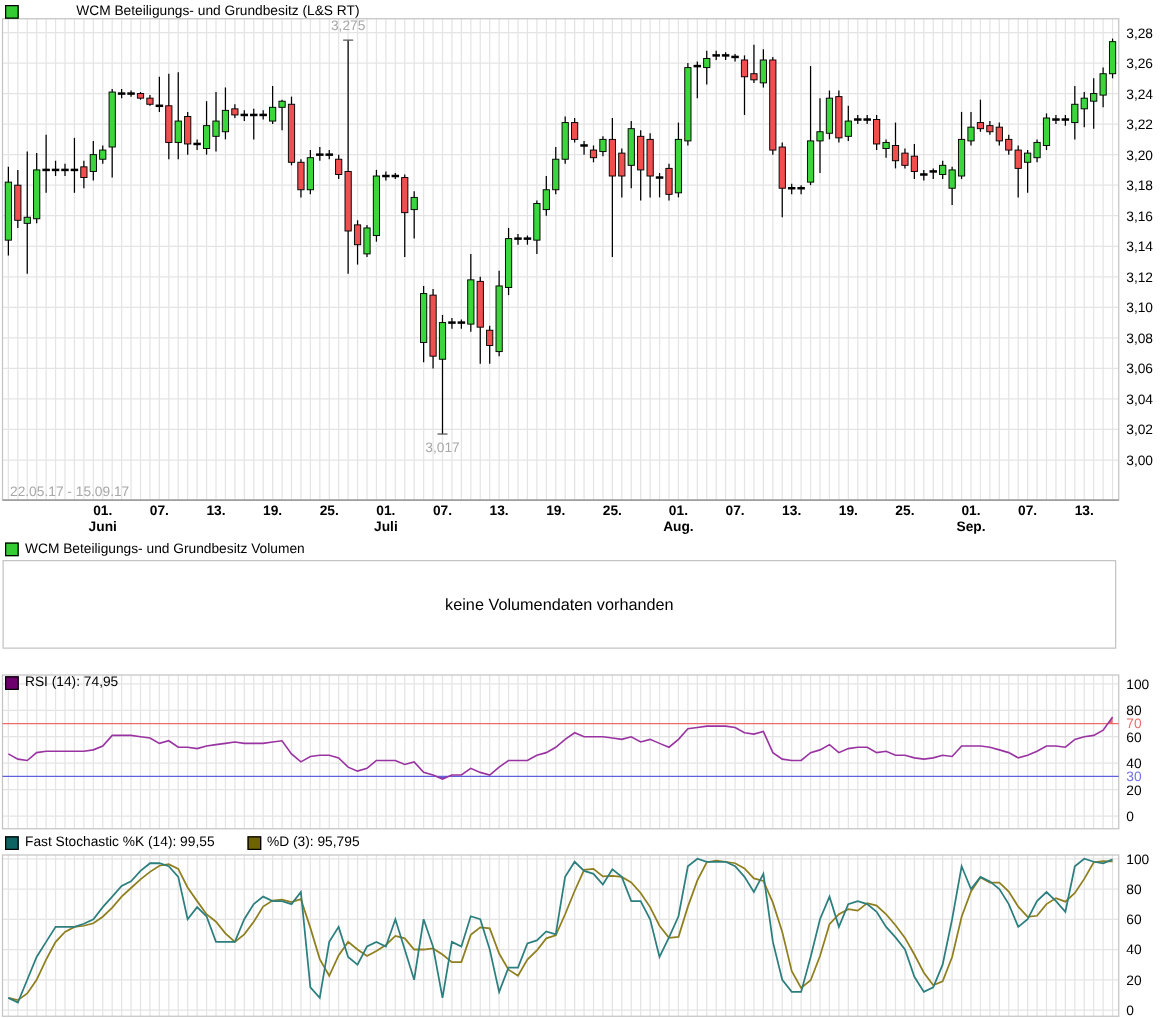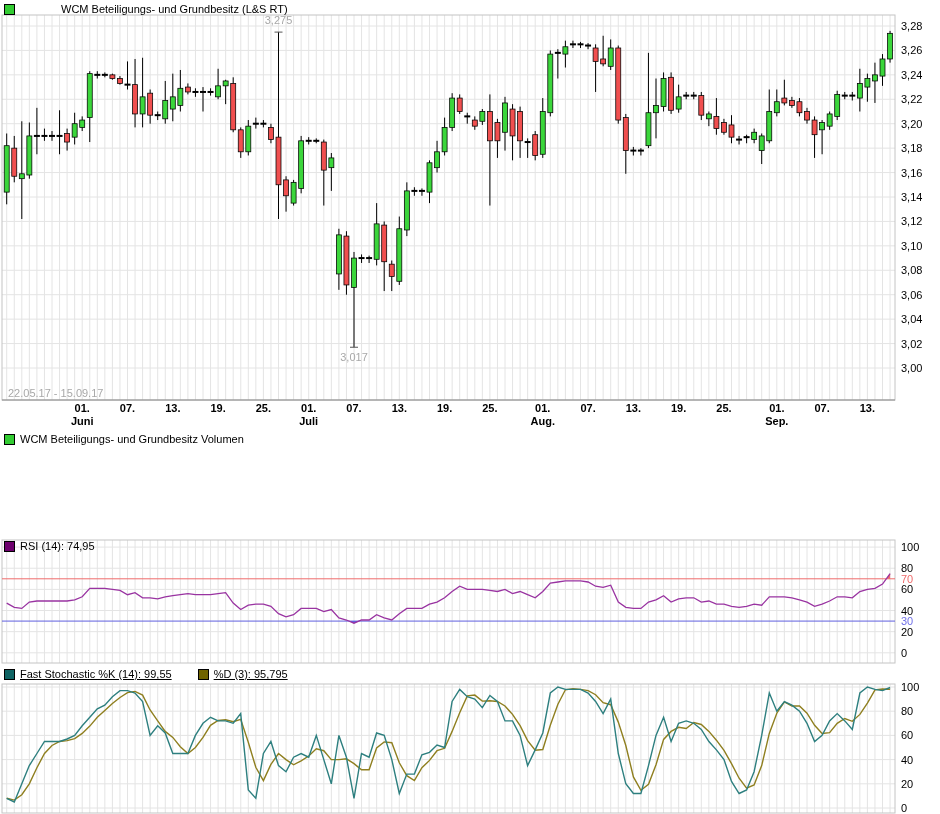--- a/index.html
+++ b/index.html
@@ -1,21 +1,21 @@
 <!DOCTYPE html>
 <html><head>
 <meta charset="utf-8">
 <style>
   html,body{margin:0;padding:0;background:#fff;}
   #root{position:relative;width:940px;height:814px;background:#fff;overflow:hidden;
         font-family:"Liberation Sans",sans-serif;}
   #charts{position:absolute;left:0;top:0;}
   .hdr{position:absolute;left:4px;display:flex;align-items:center;font-size:11px;color:#000;line-height:12px;}
   .sw{width:9px;height:9px;border:1px solid #000;display:inline-block;margin-right:5px;flex:0 0 auto;}
-  .legend-item{display:flex;align-items:center;text-decoration:underline;}
+  .legend-item{display:flex;align-items:center;}
   .gap{width:26px;}
   #volbox{position:absolute;left:2px;top:448px;width:889px;height:69px;border:1px solid #c4c4c4;
           display:flex;align-items:center;justify-content:center;font-size:13px;color:#000;background:#fff;}
   svg text{font-family:"Liberation Sans",sans-serif;}
 </style>
 </head>
 <body>
 
 <div id="root">
   <svg id="charts" width="940" height="814">
@@ -708,20 +708,23 @@
   <div class="hdr" style="top:3px;gap:41px;">
     <span class="sw" id="sw-main" style="background: rgb(51, 204, 51);"></span>
     <span>WCM Beteiligungs- und Grundbesitz (L&amp;S RT)</span>
   </div>
 
   <div class="hdr" style="top:433px;">
     <span class="sw" id="sw-vol" style="background: rgb(51, 204, 51);"></span>
     <span>WCM Beteiligungs- und Grundbesitz Volumen</span>
   </div>
 
+  <div id="volbox">
+    <span>keine Volumendaten vorhanden</span>
+  </div>
 
   <div class="hdr" style="top:526px;margin-top:14px;">
     <span class="sw" id="sw-rsi" style="background: rgb(109, 0, 109);"></span>
     <span>RSI (14): 74,95</span>
   </div>
 
   <div class="hdr" style="top:668px;">
     <span class="legend-item">
       <span class="sw" id="sw-k" style="background: rgb(14, 99, 99);"></span>
       <span>Fast Stochastic %K (14): 99,55</span>

